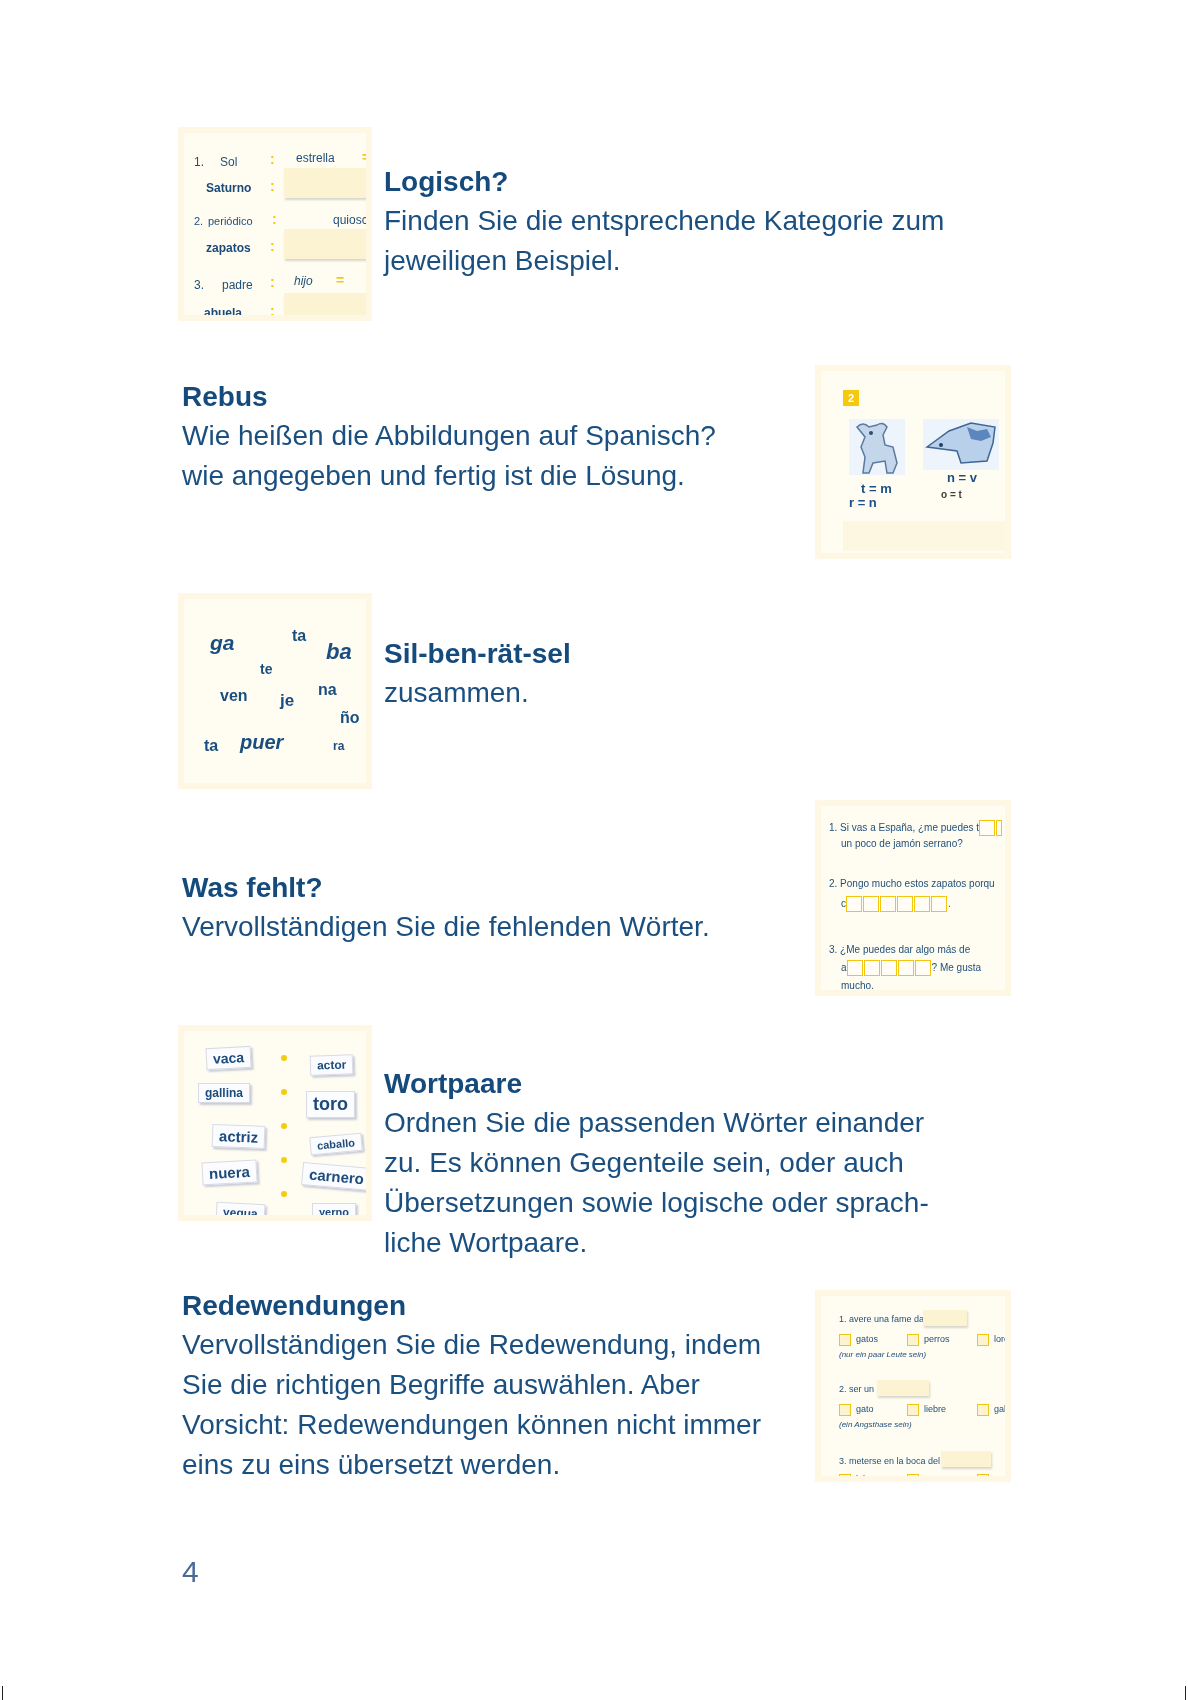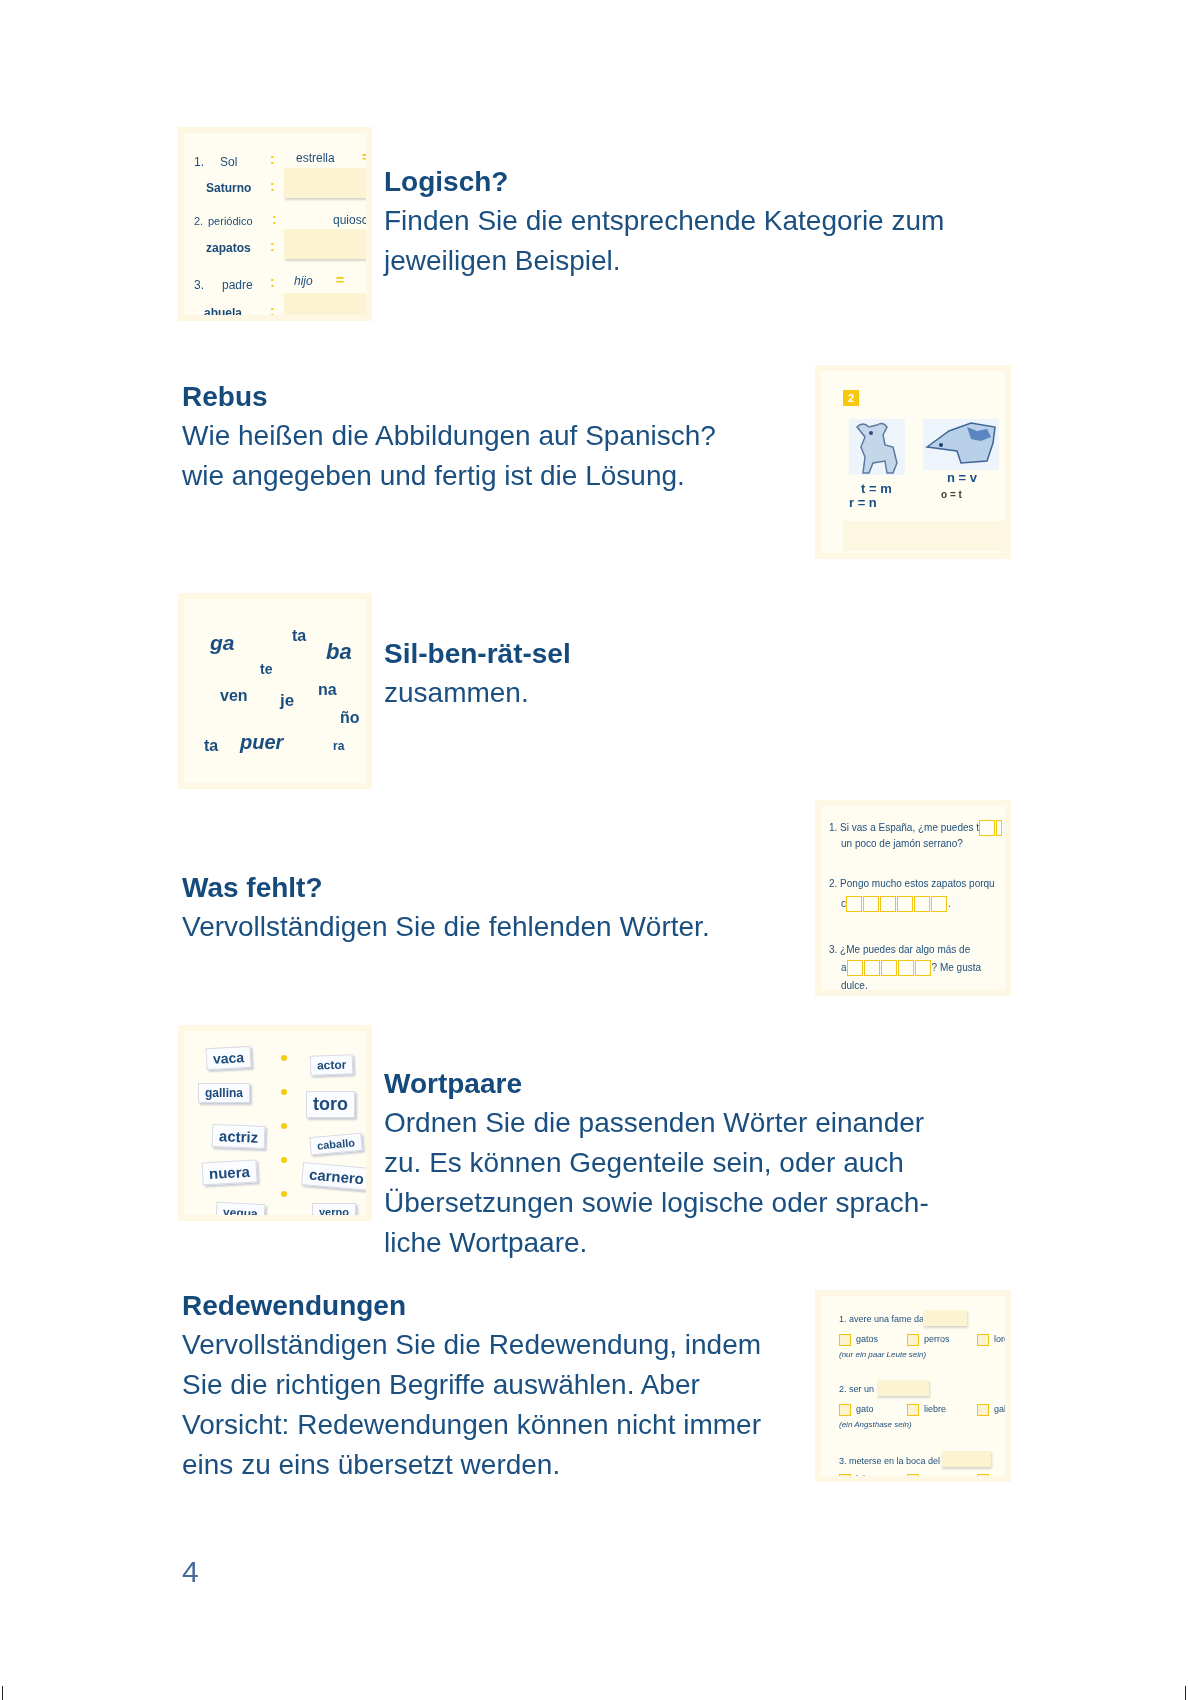--- a/index.html
+++ b/index.html
@@ -111,21 +111,21 @@
   <p class="section-body">Vervollständigen Sie die fehlenden Wörter.</p>
 </div>
 
 <div class="thumb" style="left:815px; top:800px; width:196px; height:196px;">
   <span class="tiny" style="left:8px; top:14px;"><span>1. Si vas a España, ¿me puedes t</span><span class="sq"></span><span class="sq" style="width:6px;"></span></span>
   <span class="tiny" style="left:20px; top:32px;">un poco de jamón serrano?</span>
   <span class="tiny" style="left:8px; top:72px;">2. Pongo mucho estos zapatos porqu</span>
   <span class="tiny" style="left:20px; top:90px;"><span>c</span><span class="sq"></span><span class="sq"></span><span class="sq"></span><span class="sq"></span><span class="sq"></span><span class="sq"></span><span>.</span></span>
   <span class="tiny" style="left:8px; top:138px;">3. ¿Me puedes dar algo más de</span>
   <span class="tiny" style="left:20px; top:154px;"><span>a</span><span class="sq"></span><span class="sq"></span><span class="sq"></span><span class="sq"></span><span class="sq"></span><span>? Me gusta</span></span>
-  <span class="tiny" style="left:20px; top:174px;">dulce.</span>
+  <span class="tiny" style="left:20px; top:174px;">mucho.</span>
 </div>
 
 <div class="thumb" style="left:178px; top:1025px; width:194px; height:196px;">
   <span class="card" style="left:22px; top:16px; transform:rotate(-3deg); font-size:14px;">vaca</span>
   <span class="card" style="left:14px; top:52px; font-size:12px;">gallina</span>
   <span class="card" style="left:28px; top:94px; transform:rotate(2deg); font-size:15px;">actriz</span>
   <span class="card" style="left:18px; top:130px; transform:rotate(-3deg); font-size:15px;">nuera</span>
   <span class="card" style="left:32px; top:172px; transform:rotate(3deg); font-size:12px;">yegua</span>
 
   <div class="dot" style="left:97px; top:24px;"></div>

